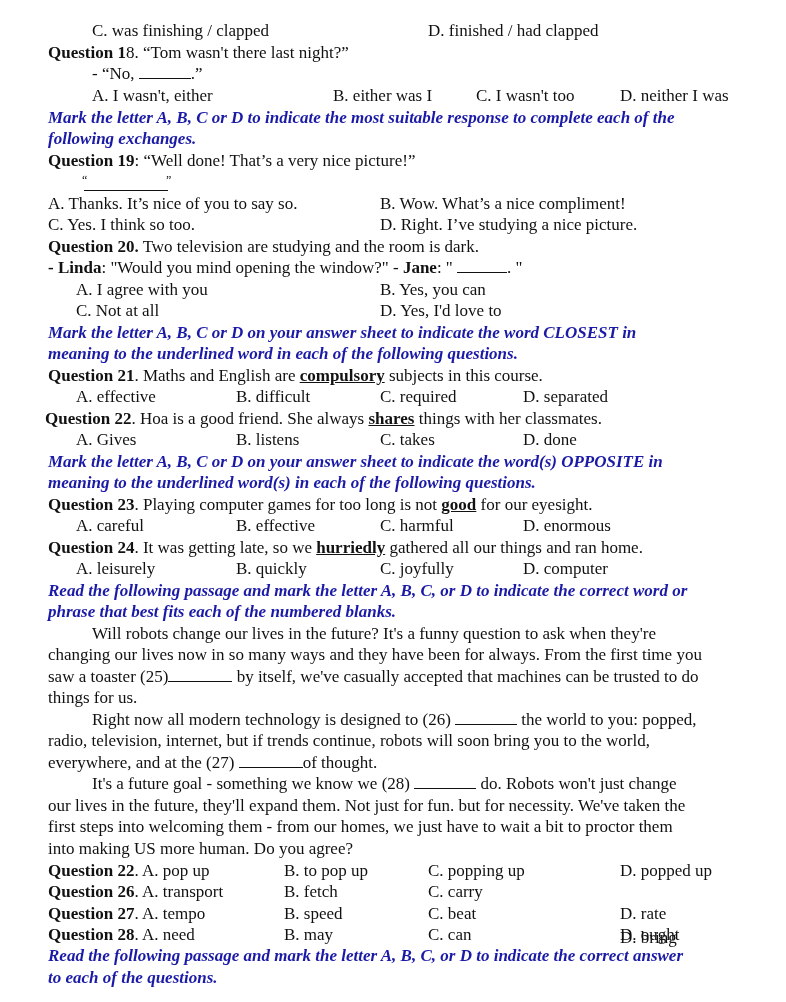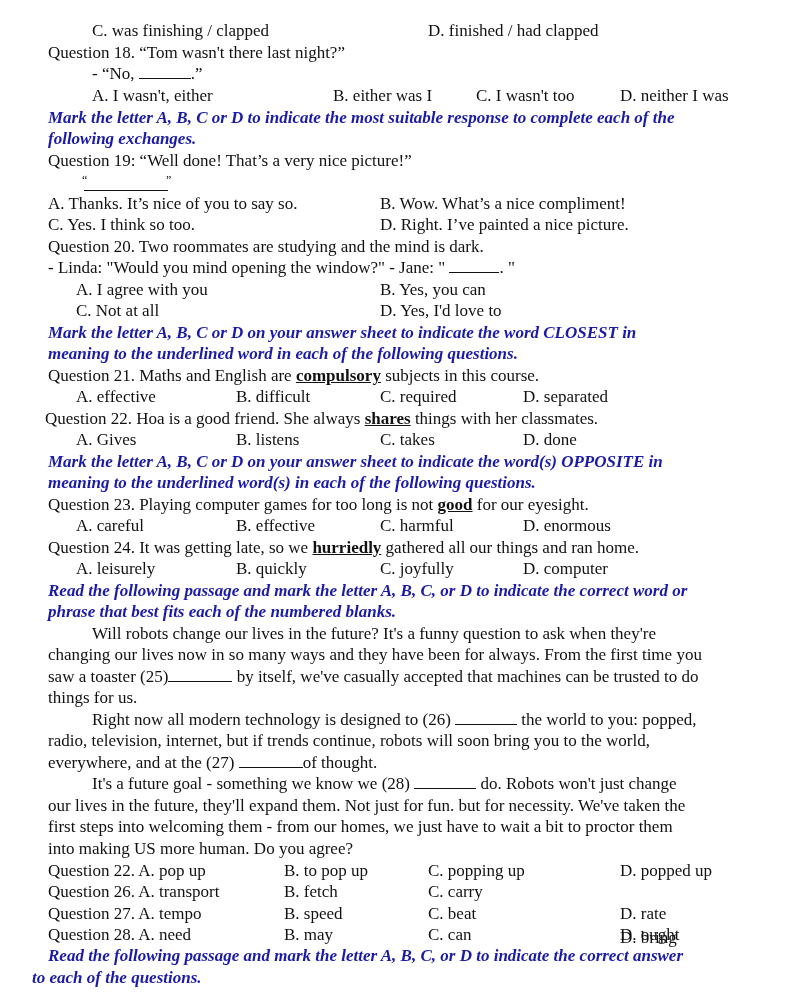--- a/index.html
+++ b/index.html
@@ -1,19 +1,19 @@
 <!DOCTYPE html>
 <html><head>
 <meta charset="utf-8">
 <style>
   html, body { margin: 0; padding: 0; background: #ffffff; }
   body { width: 786px; height: 1002px; position: relative; overflow: hidden;
          font-family: "Liberation Serif", serif; font-size: 17px; color: #111; }
   .line { position: absolute; white-space: nowrap; line-height: 20px; }
-  .q { font-weight: normal; }
+  .q { font-weight: bold; }
   .instr { color: #1a1aa6; font-weight: bold; font-style: italic; }
   .u { text-decoration: underline; font-weight: bold; }
   .blank { display: inline-block; border-bottom: 1.5px solid #111; height: 14px; vertical-align: baseline; }
 </style>
 </head>
 <body>
 
 <div class="line" style="top:21px;left:92px">C. was finishing / clapped</div>
 <div class="line" style="top:21px;left:428px">D. finished / had clapped</div>
 
@@ -27,23 +27,23 @@
 <div class="line instr" style="top:108px;left:48px">Mark the letter A, B, C or D to indicate the most suitable response to complete each of the</div>
 <div class="line instr" style="top:129px;left:48px">following exchanges.</div>
 
 <div class="line" style="top:151px;left:48px"><span class="q">Question 19</span><span>: “Well done! That’s a very nice picture!”</span></div>
 <div class="line" style="top:170px;left:82px;font-size:12px">“</div>
 <div class="line" style="top:170px;left:166px;font-size:12px">”</div>
 <div style="position:absolute;top:190px;left:84px;width:84px;border-bottom:1.5px solid #111"></div>
 <div class="line" style="top:194px;left:48px">A. Thanks. It’s nice of you to say so.</div>
 <div class="line" style="top:194px;left:380px">B. Wow. What’s a nice compliment!</div>
 <div class="line" style="top:215px;left:48px">C. Yes. I think so too.</div>
-<div class="line" style="top:215px;left:380px">D. Right. I’ve painted a nice picture.</div>
+<div class="line" style="top:215px;left:380px">D. Right. I’ve studying a nice picture.</div>
 
-<div class="line" style="top:237px;left:48px"><span class="q">Question 20.</span><span> Two roommates are studying and the mind is dark.</span></div>
+<div class="line" style="top:237px;left:48px"><span class="q">Question 20.</span><span> Two television are studying and the room is dark.</span></div>
 <div class="line" style="top:258px;left:48px"><span class="q">- </span><span class="q">Linda</span><span>: "Would you mind opening the window?" - </span><span class="q">Jane</span><span>: " </span><span class="blank" style="width:50px"></span><span>. "</span></div>
 <div class="line" style="top:280px;left:76px">A. I agree with you</div>
 <div class="line" style="top:280px;left:380px">B. Yes, you can</div>
 <div class="line" style="top:301px;left:76px">C. Not at all</div>
 <div class="line" style="top:301px;left:380px">D. Yes, I'd love to</div>
 
 <div class="line instr" style="top:323px;left:48px">Mark the letter A, B, C or D on your answer sheet to indicate the word CLOSEST in</div>
 <div class="line instr" style="top:344px;left:48px">meaning to the underlined word in each of the following questions.</div>
 
 <div class="line" style="top:366px;left:48px"><span class="q">Question 21</span><span>. Maths and English are </span><span class="u">compulsory</span><span> subjects in this course.</span></div>
@@ -102,13 +102,13 @@
 <div class="line" style="top:904px;left:284px">B. speed</div>
 <div class="line" style="top:904px;left:428px">C. beat</div>
 <div class="line" style="top:904px;left:620px">D. rate</div>
 
 <div class="line" style="top:925px;left:48px"><span class="q">Question 28</span><span>. A. need</span></div>
 <div class="line" style="top:925px;left:284px">B. may</div>
 <div class="line" style="top:925px;left:428px">C. can</div>
 <div class="line" style="top:925px;left:620px">D. ought</div>
 
 <div class="line instr" style="top:946px;left:48px">Read the following passage and mark the letter A, B, C, or D to indicate the correct answer</div>
-<div class="line instr" style="top:968px;left:32px">to each of the questions.</div>
+<div class="line instr" style="top:968px;left:48px">to each of the questions.</div>
 
 </body></html>

